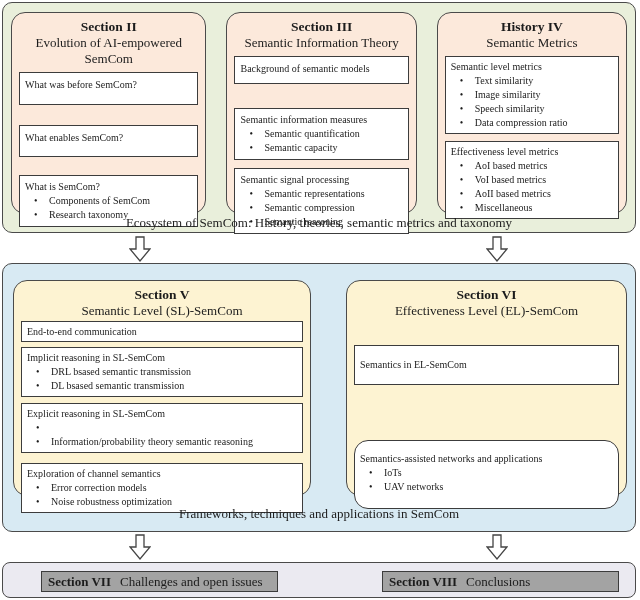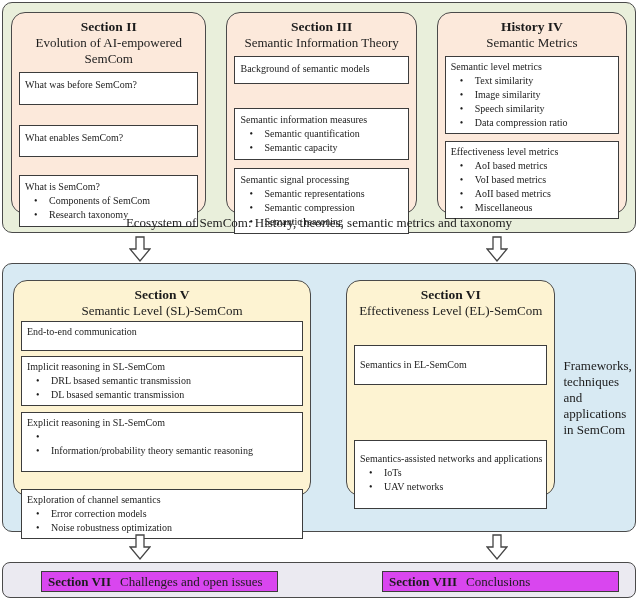--- a/index.html
+++ b/index.html
@@ -3,21 +3,21 @@
 <meta charset="utf-8">
 <style>
   html,body { margin:0; padding:0; }
   body {
     width:640px; height:600px; position:relative; background:#ffffff;
     font-family:"Liberation Serif", serif; color:#1c1c1c;
     -webkit-font-smoothing:antialiased;
   }
   .panel { position:absolute; box-sizing:border-box; border:1.5px solid #4a4a4a; }
   #green-panel { left:2px; top:2px; width:634px; height:231px; background:#e9efdb; border-radius:10px; display:flex; flex-direction:column; }
-  #blue-panel  { left:2px; top:263px; width:634px; height:269px; background:#d8eaf3; border-radius:10px; display:flex; flex-direction:row; }
+  #blue-panel  { left:2px; top:263px; width:634px; height:269px; background:#d8eaf3; border-radius:10px; display:flex; flex-direction:column; }
   #bottom-panel{ left:2px; top:562px; width:634px; height:36px; background:#ebeaf1; border-radius:8px; }
 
   .cards-row { display:flex; padding:9px 8px 0 8px; gap:20px; flex:0 0 auto; }
   .cards-row2{ display:flex; padding:16px 8px 0 10px; gap:35px; flex:0 0 auto; height:232px; box-sizing:border-box; }
 
   .card { background:#fce9db; border:1.3px solid #4a4a4a; border-radius:14px; padding:6px 7px 0 7px; box-sizing:border-box; height:202px; }
   .card.c2 { flex:1.03; }
   .card.c3 { flex:1; }
   .card.c4 { flex:1; }
   .card.yellow { background:#fdf3d2; height:216px; }
@@ -28,21 +28,21 @@
   .card-sub   { text-align:center; font-size:13px; line-height:16px; margin-bottom:2px; }
 
   .wbox { background:#ffffff; border:1px solid #3c3c3c; font-size:10px; line-height:14px; padding:2px 4px 2px 5px; box-sizing:border-box; }
   .bullet-row { display:flex; }
   .bullet-dot { margin-left:9px; width:15px; flex:0 0 auto; }
   .bullet-dot::before { content:"\2022"; }
 
   .strip-caption { flex:1; display:flex; align-items:center; justify-content:center; font-size:13px; }
 
   .arrow { position:absolute; width:22px; height:26px; }
-  .bbox { position:absolute; top:8px; height:21px; background:#d946ef; border:1px solid #3c3c3c; box-sizing:border-box; display:flex; align-items:center; padding:0 6px; font-size:13px; }
+  .bbox { position:absolute; top:8px; height:21px; background:#a3a3a3; border:1px solid #3c3c3c; box-sizing:border-box; display:flex; align-items:center; padding:0 6px; font-size:13px; }
   .bbox .b-title { font-weight:bold; margin-right:9px; white-space:nowrap; }
   .bbox .b-text { white-space:nowrap; }
 </style>
 </head>
 <body>
 
 <div id="green-panel" class="panel">
   <div class="cards-row">
 
     <div class="card c2">
@@ -153,64 +153,64 @@
 <svg class="arrow" style="left:486px;top:236px;" viewBox="0 0 22 26">
   <polygon points="7,1 15,1 15,13 21,13 11,25 1,13 7,13" fill="#ffffff" stroke="#444444" stroke-width="1.3"></polygon>
 </svg>
 
 <div id="blue-panel" class="panel">
   <div class="cards-row2">
 
     <div class="card yellow cv">
       <div class="card-title">Section V</div>
       <div class="card-sub">Semantic Level (SL)-SemCom</div>
-      <div class="wbox" style="height:30px;margin-top:2px;padding-top:3px;">
+      <div class="wbox" style="height:21px;margin-top:2px;padding-top:3px;">
         <div>End-to-end communication</div>
       </div>
       <div class="wbox" style="margin-top:5px;padding-top:3px;padding-bottom:3px;">
         <div>Implicit reasoning in SL-SemCom</div>
         <div class="bullet-row">
             <span class="bullet-dot"></span>
             <span>DRL bsased semantic transmission</span>
           </div>
         <div class="bullet-row">
             <span class="bullet-dot"></span>
             <span>DL bsased semantic transmission</span>
           </div>
       </div>
-      <div class="wbox" style="margin-top:6px;padding-top:3px;padding-bottom:13px;">
+      <div class="wbox" style="margin-top:6px;padding-top:3px;padding-bottom:3px;">
         <div>Explicit reasoning in SL-SemCom</div>
         <div class="bullet-row">
             <span class="bullet-dot"></span>
           </div>
         <div class="bullet-row">
             <span class="bullet-dot"></span>
             <span>Information/probability theory semantic reasoning</span>
           </div>
       </div>
-      <div class="wbox" style="margin-top:17px;padding-top:3px;padding-bottom:3px;">
+      <div class="wbox" style="margin-top:10px;padding-top:3px;padding-bottom:3px;">
         <div>Exploration of channel semantics</div>
         <div class="bullet-row">
             <span class="bullet-dot"></span>
             <span>Error correction models</span>
           </div>
         <div class="bullet-row">
             <span class="bullet-dot"></span>
             <span>Noise robustness optimization</span>
           </div>
       </div>
     </div>
 
     <div class="card yellow cvi">
       <div class="card-title">Section VI</div>
       <div class="card-sub">Effectiveness Level (EL)-SemCom</div>
       <div class="wbox" style="margin-top:26px;height:40px;display:flex;align-items:center;">
         <div>Semantics in EL-SemCom</div>
       </div>
-      <div class="wbox" style="margin-top:55px;height:69px;padding-top:11px;">
+      <div class="wbox" style="margin-top:55px;height:69px;padding-top:11px;border-radius:14px;">
         <div>Semantics-assisted networks and applications</div>
         <div class="bullet-row">
             <span class="bullet-dot"></span>
             <span>IoTs</span>
           </div>
         <div class="bullet-row">
             <span class="bullet-dot"></span>
             <span>UAV networks</span>
           </div>
       </div>

